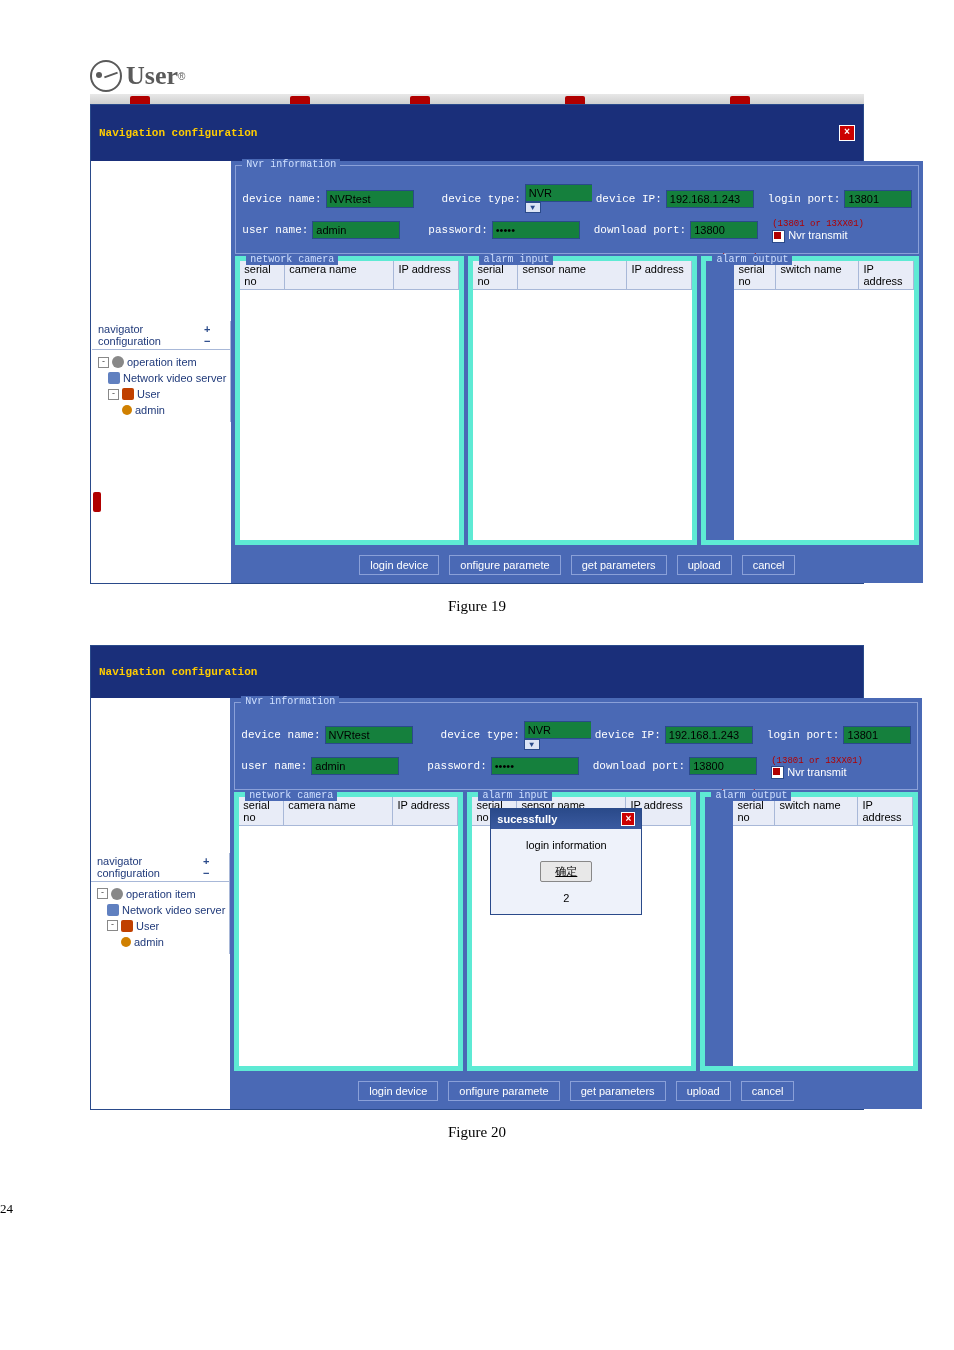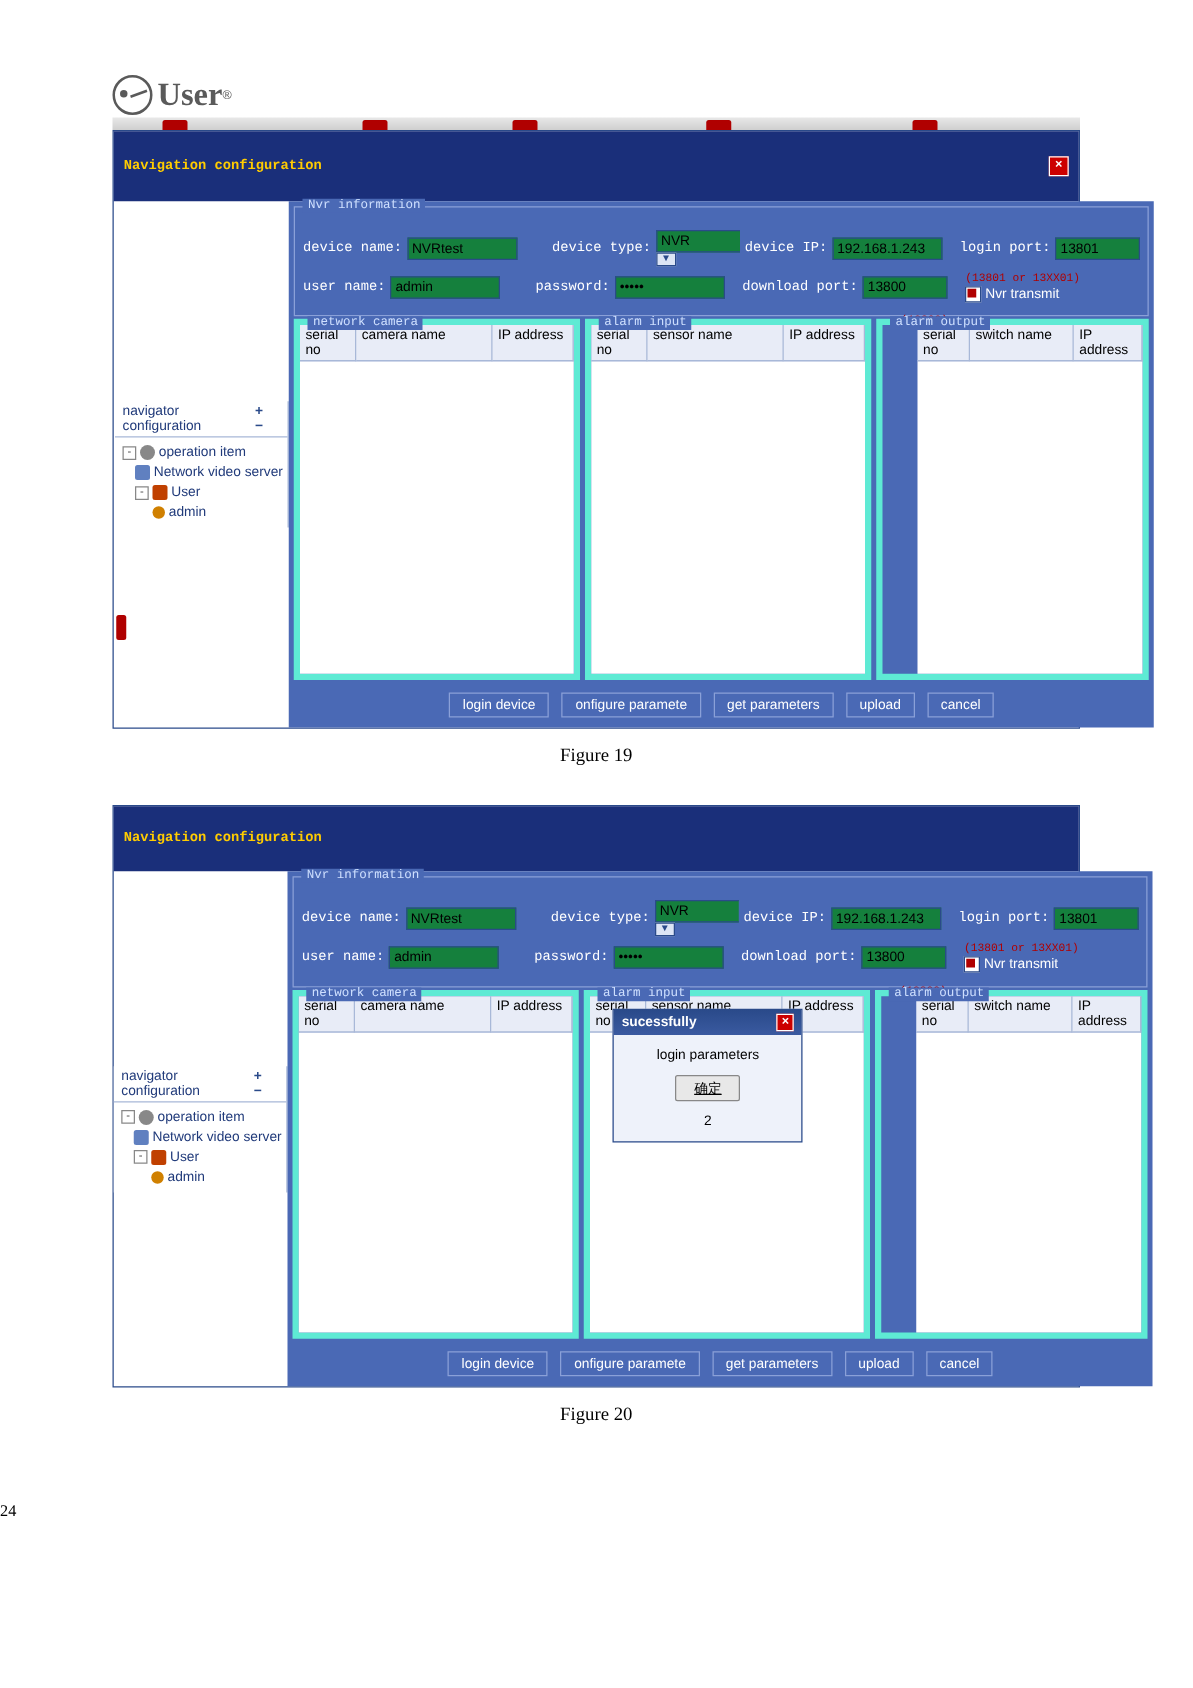--- a/index.html
+++ b/index.html
@@ -468,21 +468,21 @@
           <span class="btn">upload</span>
           <span class="btn">cancel</span>
         </div>
 
         <div class="modal">
           <div class="modal-title">
             <span>sucessfully</span>
             <span class="close-x" style="width:12px;height:12px;line-height:12px">×</span>
           </div>
           <div class="modal-body">
-            <div>login parameters</div>
+            <div>login information</div>
             <span class="modal-btn">确定</span>
             <div class="stray-num">2</div>
           </div>
         </div>
       </div>
     </div>
   </div>
   <div class="fig-caption">Figure 20</div>
 
   <div class="page-num">24</div>

